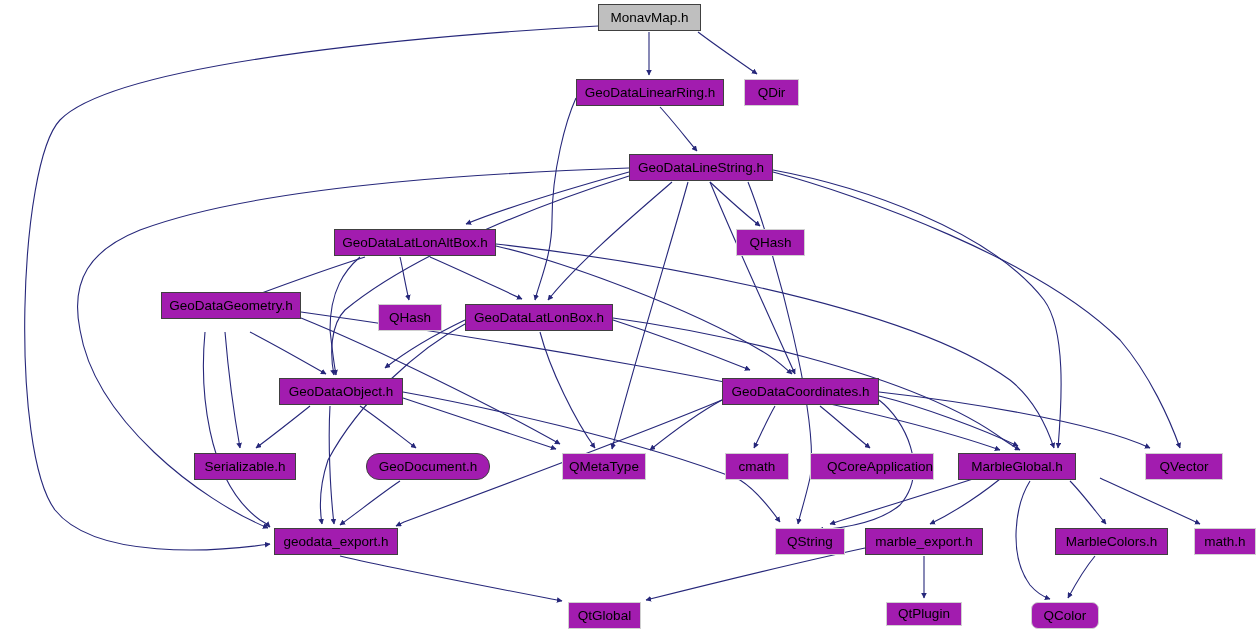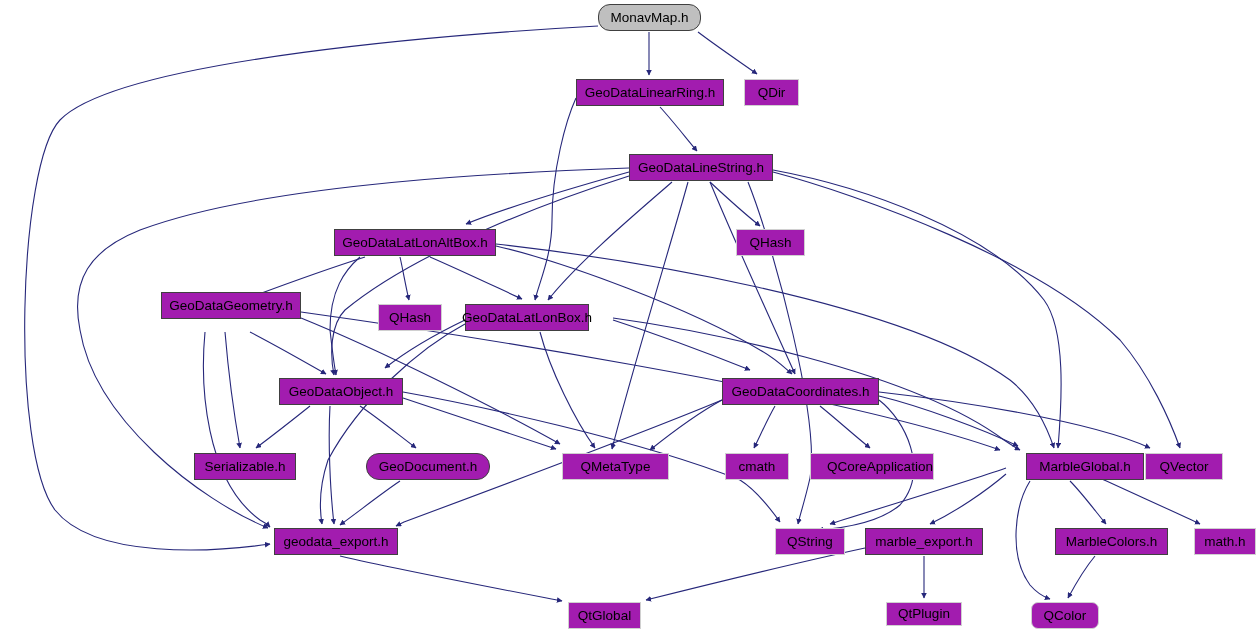--- a/index.html
+++ b/index.html
@@ -110,21 +110,21 @@
         <path d="M 1070,481 C 1082,493 1096,512 1106,524" marker-end="url(#arrow)"></path>
         <path d="M 1100,478 C 1130,492 1175,512 1200,524" marker-end="url(#arrow)"></path>
         <path d="M 1030,481 C 1015,505 1008,555 1030,585 C 1036,592 1044,597 1050,599" marker-end="url(#arrow)"></path>
         <path d="M 924,556 C 924,570 924,586 924,598" marker-end="url(#arrow)"></path>
         <path d="M 865,548 C 800,562 710,584 646,600" marker-end="url(#arrow)"></path>
         <path d="M 1095,556 C 1085,568 1075,585 1068,598" marker-end="url(#arrow)"></path>
         <path d="M 340,556 C 400,570 505,590 562,601" marker-end="url(#arrow)"></path>
       </g>
   </svg>
   <div id="node-layer">
-      <div class="node root" style="left: 598px; top: 4px; width: 103px; height: 27px; background: rgb(191, 191, 191); border-radius: 12px;">
+      <div class="node root" style="left: 598px; top: 4px; width: 103px; height: 27px; background: rgb(191, 191, 191);">
         <span class="node-label">MonavMap.h</span>
       </div>
       <div class="node internal" style="left: 576px; top: 79px; width: 148px; height: 27px;">
         <span class="node-label">GeoDataLinearRing.h</span>
       </div>
       <div class="node external" style="left: 744px; top: 79px; width: 55px; height: 27px;">
         <span class="node-label">QDir</span>
       </div>
       <div class="node internal" style="left: 629px; top: 154px; width: 144px; height: 27px;">
         <span class="node-label">GeoDataLineString.h</span>
@@ -134,45 +134,45 @@
       </div>
       <div class="node external" style="left: 736px; top: 229px; width: 69px; height: 27px;">
         <span class="node-label">QHash</span>
       </div>
       <div class="node internal" style="left: 161px; top: 292px; width: 140px; height: 27px;">
         <span class="node-label">GeoDataGeometry.h</span>
       </div>
       <div class="node external" style="left: 378px; top: 304px; width: 64px; height: 27px;">
         <span class="node-label">QHash</span>
       </div>
-      <div class="node internal" style="left: 465px; top: 304px; width: 124px; height: 27px; justify-content: center;">
+      <div class="node internal" style="left: 465px; top: 304px; width: 148px; height: 27px; justify-content: center;">
         <span class="node-label">GeoDataLatLonBox.h</span>
       </div>
       <div class="node internal" style="left: 279px; top: 378px; width: 124px; height: 27px;">
         <span class="node-label">GeoDataObject.h</span>
       </div>
       <div class="node internal" style="left: 722px; top: 378px; width: 157px; height: 27px;">
         <span class="node-label">GeoDataCoordinates.h</span>
       </div>
       <div class="node internal" style="left: 194px; top: 453px; width: 102px; height: 27px;">
         <span class="node-label">Serializable.h</span>
       </div>
       <div class="node internal" style="left: 366px; top: 453px; width: 124px; height: 27px; border-radius: 13px;">
         <span class="node-label">GeoDocument.h</span>
       </div>
-      <div class="node external" style="left: 562px; top: 453px; width: 107px; height: 27px;">
+      <div class="node external" style="left: 562px; top: 453px; width: 84px; height: 27px;">
         <span class="node-label">QMetaType</span>
       </div>
       <div class="node external" style="left: 725px; top: 453px; width: 64px; height: 27px;">
         <span class="node-label">cmath</span>
       </div>
       <div class="node external" style="left: 810px; top: 453px; width: 124px; height: 27px; padding-left: 16px;">
         <span class="node-label">QCoreApplication</span>
       </div>
-      <div class="node internal" style="left: 1026px; top: 453px; width: 118px; height: 27px;">
+      <div class="node internal" style="left: 958px; top: 453px; width: 118px; height: 27px;">
         <span class="node-label">MarbleGlobal.h</span>
       </div>
       <div class="node external" style="left: 1145px; top: 453px; width: 78px; height: 27px;">
         <span class="node-label">QVector</span>
       </div>
       <div class="node internal" style="left: 274px; top: 528px; width: 124px; height: 27px;">
         <span class="node-label">geodata_export.h</span>
       </div>
       <div class="node external" style="left: 775px; top: 528px; width: 70px; height: 27px;">
         <span class="node-label">QString</span>

